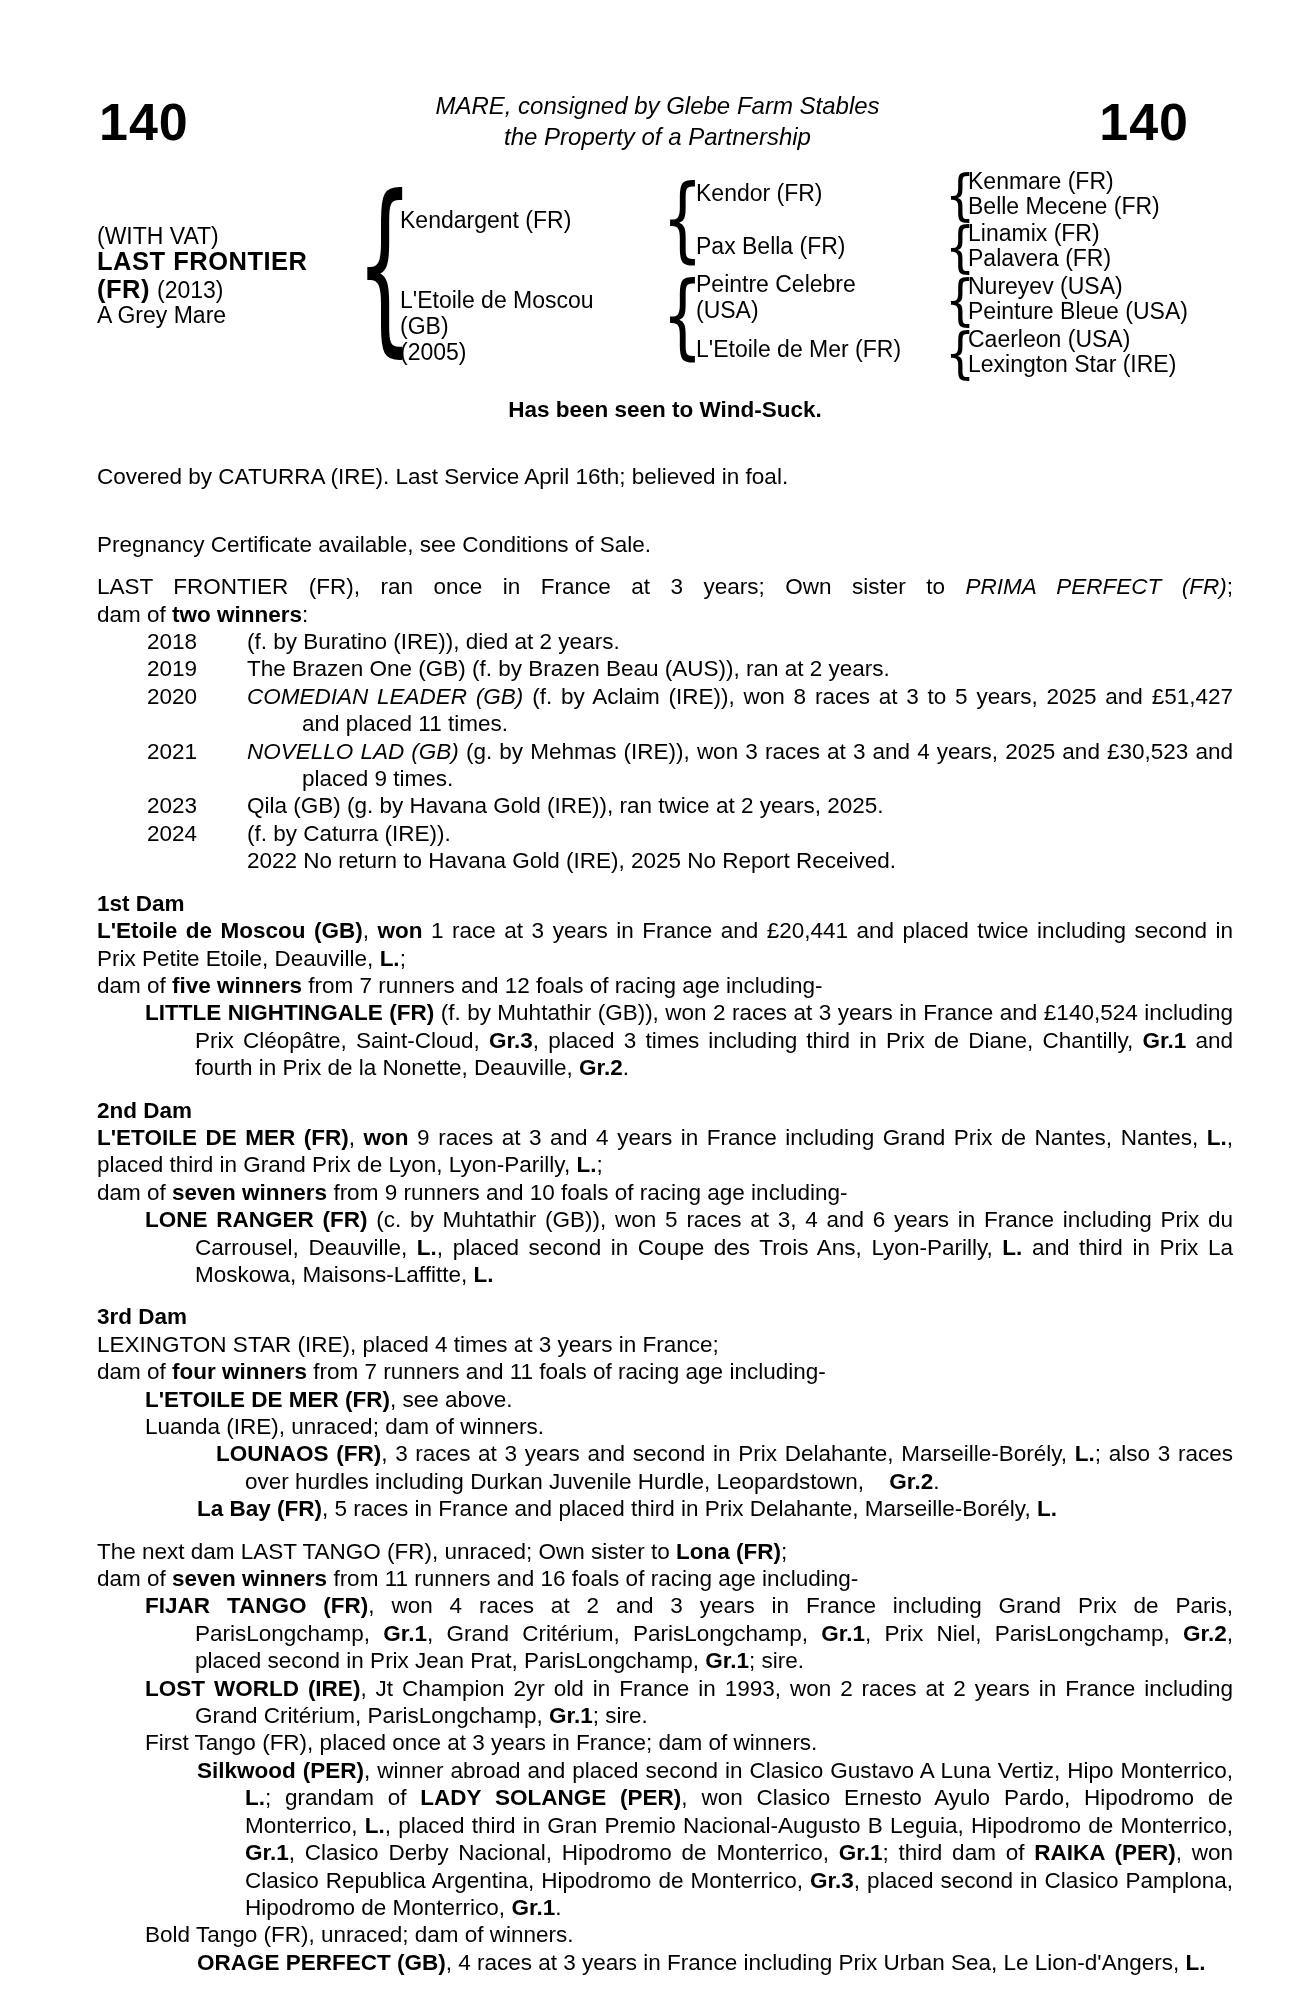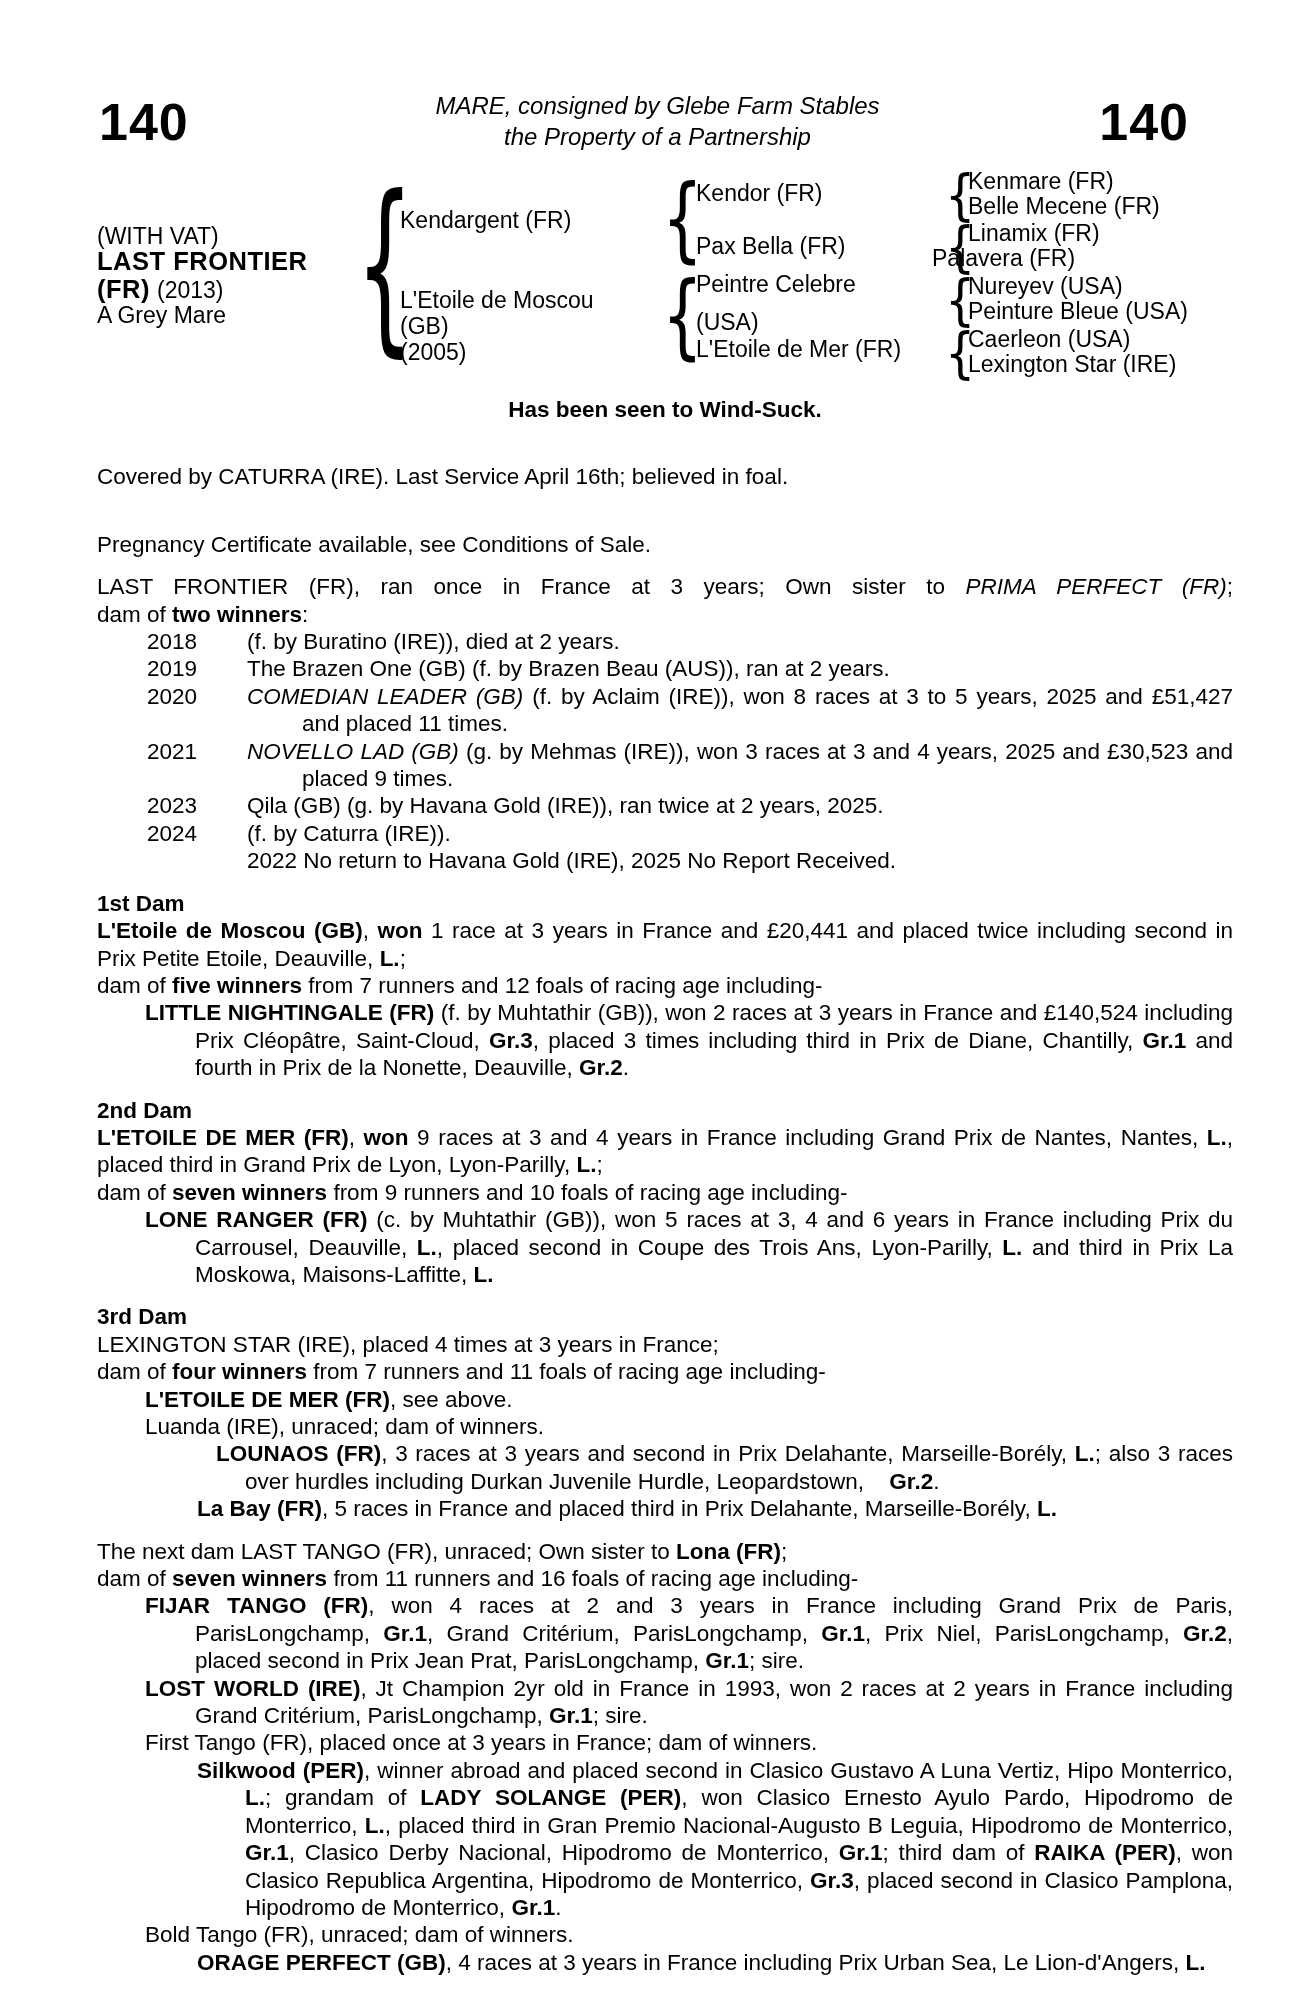--- a/index.html
+++ b/index.html
@@ -63,27 +63,27 @@
   <div class="brace" style="left:945px;top:325px;font-size:56px;line-height:56px;transform:scale(0.85,1)"></div>
 
   <div class="ped" style="left:400px;top:207px">Kendargent (FR)</div>
   <div class="ped" style="left:400px;top:287px">L'Etoile de Moscou</div>
   <div class="ped" style="left:400px;top:313px">(GB)</div>
   <div class="ped" style="left:400px;top:339px">(2005)</div>
 
   <div class="ped" style="left:696px;top:180px">Kendor (FR)</div>
   <div class="ped" style="left:696px;top:233px">Pax Bella (FR)</div>
   <div class="ped" style="left:696px;top:271px">Peintre Celebre</div>
-  <div class="ped" style="left:696px;top:309px">(USA)</div>
+  <div class="ped" style="left:696px;top:297px">(USA)</div>
   <div class="ped" style="left:696px;top:336px">L'Etoile de Mer (FR)</div>
 
   <div class="ped" style="left:968px;top:168px">Kenmare (FR)</div>
   <div class="ped" style="left:968px;top:193px">Belle Mecene (FR)</div>
   <div class="ped" style="left:968px;top:220px">Linamix (FR)</div>
-  <div class="ped" style="left:932px;top:245px">Palavera (FR)</div>
+  <div class="ped" style="left:968px;top:245px">Palavera (FR)</div>
   <div class="ped" style="left:968px;top:273px">Nureyev (USA)</div>
   <div class="ped" style="left:968px;top:298px">Peinture Bleue (USA)</div>
   <div class="ped" style="left:968px;top:326px">Caerleon (USA)</div>
   <div class="ped" style="left:968px;top:351px">Lexington Star (IRE)</div>
 
   <main>
       <div class="cb"><span>Has been seen to Wind-Suck.</span></div>
       <div class="c"><span>Covered by CATURRA (IRE). Last Service April 16th; believed in foal.</span></div>
       <div class="c"><span>Pregnancy Certificate available, see Conditions of Sale.</span></div>
       <div class="p ps mt"><span>LAST FRONTIER (FR), ran once in France at 3 years; Own sister to </span><span class="i">PRIMA PERFECT (FR)</span><span>;</span></div>

